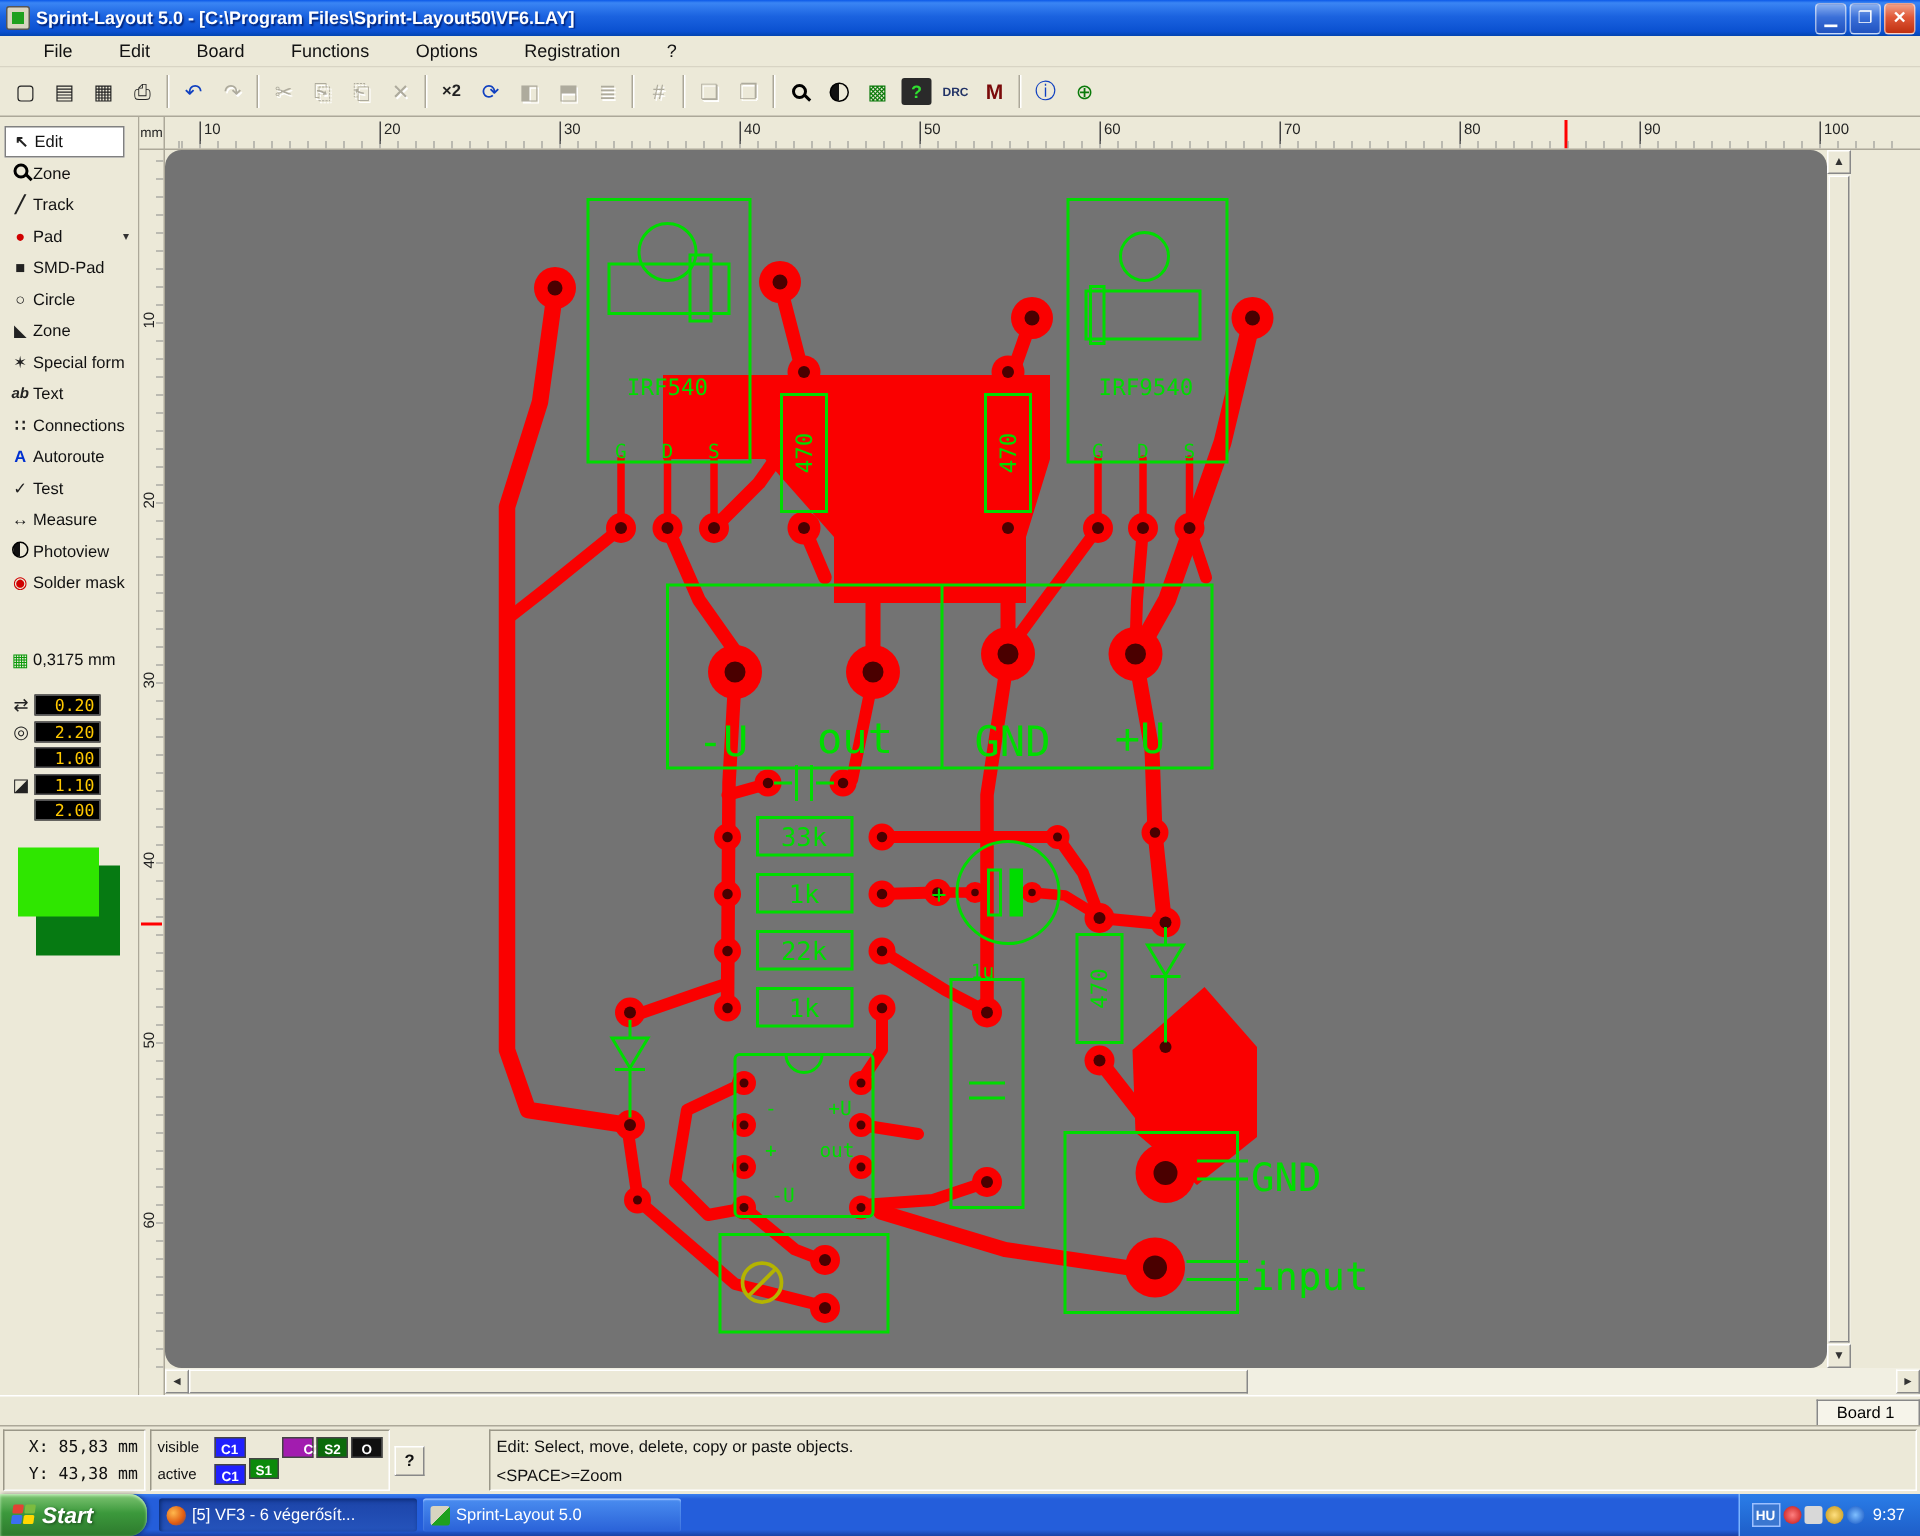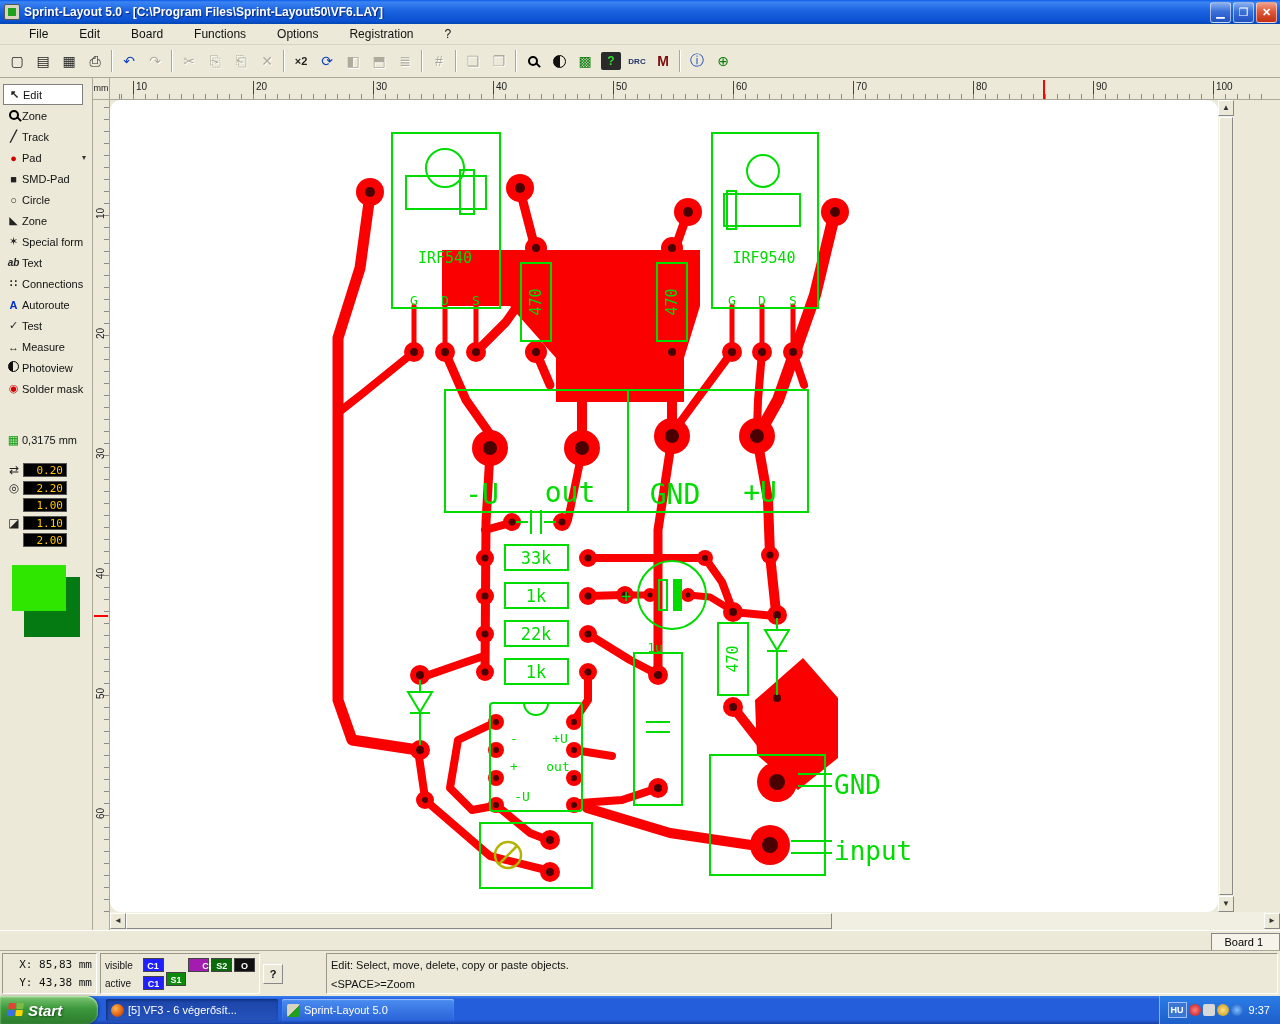--- a/index.html
+++ b/index.html
@@ -57,21 +57,21 @@
   .hruler { position:relative; width:1154px; flex:none; border-bottom:1px solid #aca899; overflow:hidden; }
   .hruler::after { content:''; position:absolute; left:0; bottom:0; height:5px; width:100%; background:repeating-linear-gradient(90deg,#8a8a8a 0 1px,transparent 1px 12px); background-position-x:11px; }
   .hr-num { position:absolute; top:3px; font-size:10px; color:#222; border-left:1px solid #444; padding-left:2px; height:15px; line-height:11px; }
   .hmark { position:absolute; left:933px; top:2px; width:2px; height:19px; background:#f00; }
   .corner { width:16px; flex:none; background:#ece9d8; border-bottom:1px solid #aca899; }
   .canvas-row { height:812px; display:flex; }
   .vruler { width:17px; flex:none; background:#ece9d8; position:relative; border-right:1px solid #aca899; overflow:hidden; }
   .vruler::after { content:''; position:absolute; top:0; right:0; width:5px; height:100%; background:repeating-linear-gradient(180deg,#8a8a8a 0 1px,transparent 1px 12px); background-position-y:7px; }
   .vr-num { position:absolute; left:-1px; width:16px; text-align:center; font-size:10px; color:#222; transform:rotate(-90deg); }
   .vmark { position:absolute; top:515px; left:1px; width:14px; height:2px; background:#f00; }
-  .canvas { width:1108px; flex:none; background:#ffffff; position:relative;border-radius:11px; }
+  .canvas { width:1108px; flex:none; background:#737373; position:relative;border-radius:11px; }
   .vscroll { width:16px; flex:none; background:#f1efe2; display:flex; flex-direction:column; }
   .sbtn { height:16px; width:16px; background:#ece9d8; border:1px solid; border-color:#fff #888 #888 #fff; font-size:8px; color:#333; text-align:center; line-height:14px; flex:none; }
   .vthumb { flex:1; margin:1px; background:#ece9d8; border:1px solid; border-color:#fff #888 #888 #fff; }
   .hscroll-row { height:18px; display:flex; background:#f1efe2; }
   .hs-corner { width:17px; flex:none; background:#ece9d8; border-right:1px solid #aca899; }
   .hscroll { flex:1; display:flex; position:relative; }
   .sbtn.h { height:16px; margin-top:1px; }
   .htrack { flex:1; position:relative; margin-top:1px; height:16px; }
   .hthumb { position:absolute; left:0; top:0; height:16px; width:62%; background:#ece9d8; border:1px solid; border-color:#fff #888 #888 #fff; }
 

